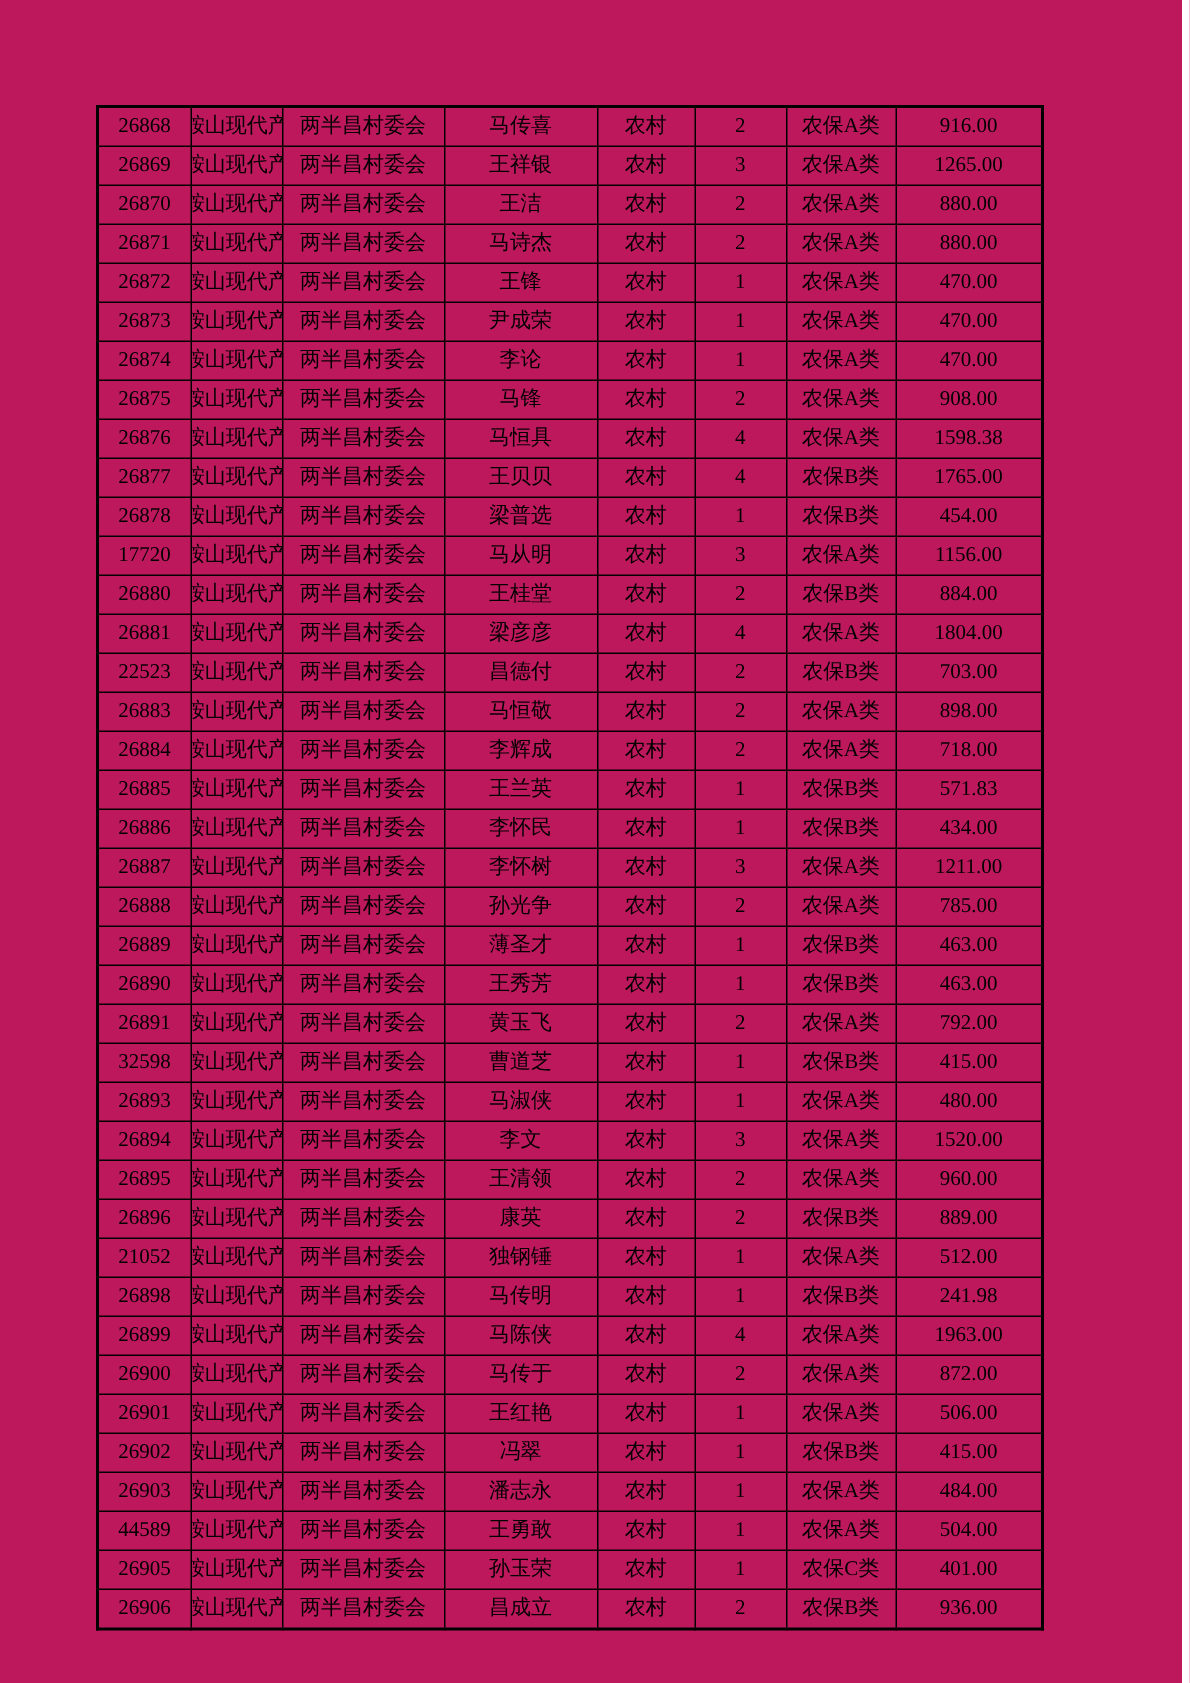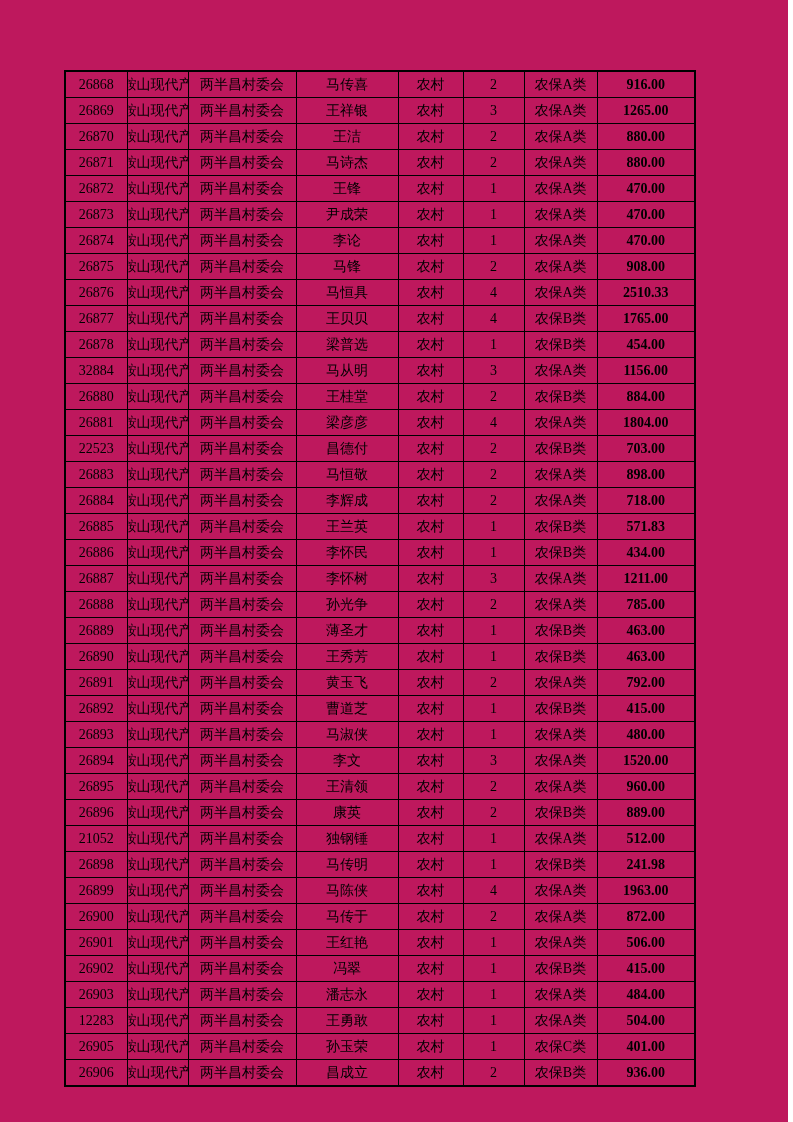--- a/index.html
+++ b/index.html
@@ -36,21 +36,20 @@
     white-space: nowrap;
     overflow: hidden;
   }
   td.col-id {
     text-align: right;
     padding-right: 3px;
   }
   td.col-amount {
     text-align: right;
     padding-right: 13px;
-    font-weight: bold;
   }
   td.col-org .clip {
     width: 100%;
     display: flex;
     justify-content: center;
     overflow: hidden;
     white-space: nowrap;
   }
 </style>
 </head>
@@ -168,21 +167,21 @@
         <tr>
           <td class="col-id">26876</td>
           <td class="col-org">
             <div class="clip">马鞍山现代产业</div>
           </td>
           <td class="col-village">两半昌村委会</td>
           <td class="col-name">马恒具</td>
           <td class="col-type">农村</td>
           <td class="col-persons">4</td>
           <td class="col-category">农保A类</td>
-          <td class="col-amount">2510.33</td>
+          <td class="col-amount">1598.38</td>
         </tr>
         <tr>
           <td class="col-id">26877</td>
           <td class="col-org">
             <div class="clip">马鞍山现代产业</div>
           </td>
           <td class="col-village">两半昌村委会</td>
           <td class="col-name">王贝贝</td>
           <td class="col-type">农村</td>
           <td class="col-persons">4</td>
@@ -195,21 +194,21 @@
             <div class="clip">马鞍山现代产业</div>
           </td>
           <td class="col-village">两半昌村委会</td>
           <td class="col-name">梁普选</td>
           <td class="col-type">农村</td>
           <td class="col-persons">1</td>
           <td class="col-category">农保B类</td>
           <td class="col-amount">454.00</td>
         </tr>
         <tr>
-          <td class="col-id">32884</td>
+          <td class="col-id">17720</td>
           <td class="col-org">
             <div class="clip">马鞍山现代产业</div>
           </td>
           <td class="col-village">两半昌村委会</td>
           <td class="col-name">马从明</td>
           <td class="col-type">农村</td>
           <td class="col-persons">3</td>
           <td class="col-category">农保A类</td>
           <td class="col-amount">1156.00</td>
         </tr>
@@ -351,21 +350,21 @@
             <div class="clip">马鞍山现代产业</div>
           </td>
           <td class="col-village">两半昌村委会</td>
           <td class="col-name">黄玉飞</td>
           <td class="col-type">农村</td>
           <td class="col-persons">2</td>
           <td class="col-category">农保A类</td>
           <td class="col-amount">792.00</td>
         </tr>
         <tr>
-          <td class="col-id">26892</td>
+          <td class="col-id">32598</td>
           <td class="col-org">
             <div class="clip">马鞍山现代产业</div>
           </td>
           <td class="col-village">两半昌村委会</td>
           <td class="col-name">曹道芝</td>
           <td class="col-type">农村</td>
           <td class="col-persons">1</td>
           <td class="col-category">农保B类</td>
           <td class="col-amount">415.00</td>
         </tr>
@@ -495,21 +494,21 @@
             <div class="clip">马鞍山现代产业</div>
           </td>
           <td class="col-village">两半昌村委会</td>
           <td class="col-name">潘志永</td>
           <td class="col-type">农村</td>
           <td class="col-persons">1</td>
           <td class="col-category">农保A类</td>
           <td class="col-amount">484.00</td>
         </tr>
         <tr>
-          <td class="col-id">12283</td>
+          <td class="col-id">44589</td>
           <td class="col-org">
             <div class="clip">马鞍山现代产业</div>
           </td>
           <td class="col-village">两半昌村委会</td>
           <td class="col-name">王勇敢</td>
           <td class="col-type">农村</td>
           <td class="col-persons">1</td>
           <td class="col-category">农保A类</td>
           <td class="col-amount">504.00</td>
         </tr>

